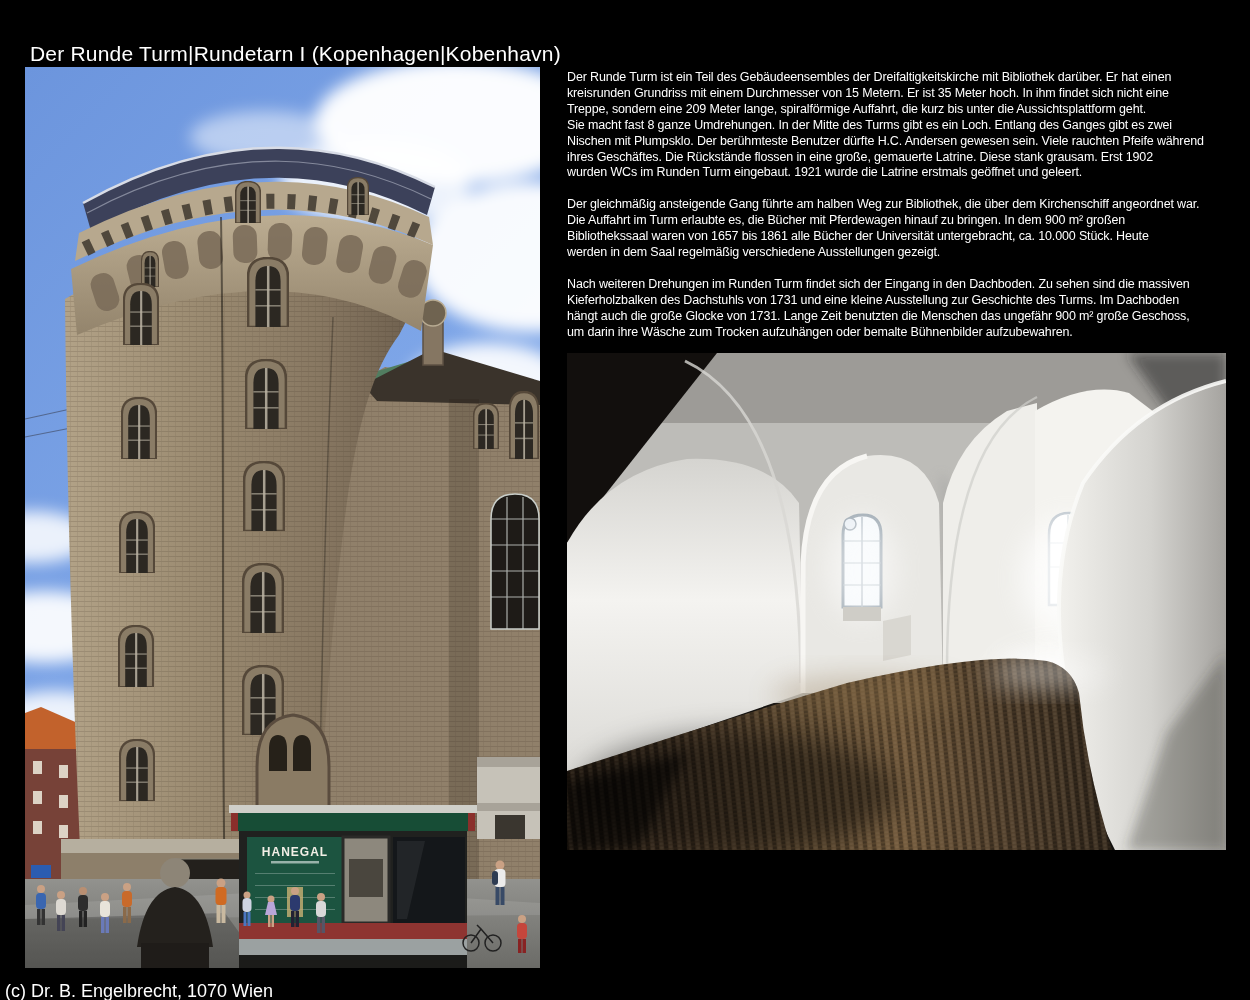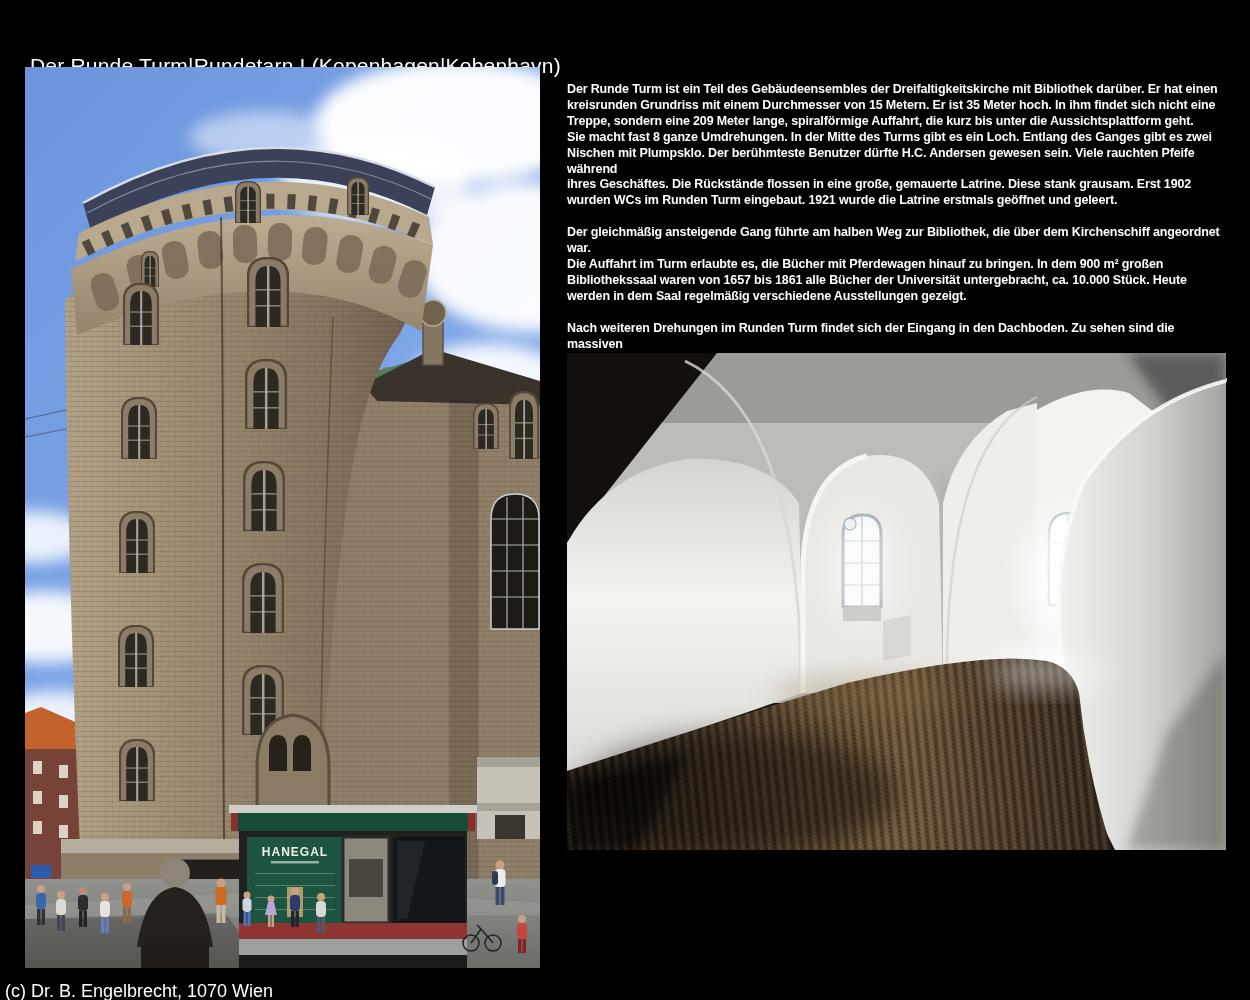--- a/index.html
+++ b/index.html
@@ -1,25 +1,25 @@
 <!DOCTYPE html>
 <html><head>
 <meta charset="utf-8">
 <style>
   html,body{margin:0;padding:0;background:#000;}
   body{width:1250px;height:1000px;position:relative;overflow:hidden;
        font-family:"Liberation Sans", sans-serif;color:#fff;}
-  .page-title{position:absolute;left:30px;top:40px;font-size:21px;font-weight:500;
+  .page-title{position:absolute;left:30px;top:28px;font-size:21px;font-weight:500;
               letter-spacing:.2px;white-space:nowrap;}
   .photo{position:absolute;display:block;margin:0;padding:0;line-height:0;}
   .photo-tower{left:25px;top:67px;width:515px;height:901px;}
   .photo-ramp{left:567px;top:353px;width:659px;height:497px;}
   .photo svg{display:block;width:100%;height:100%;}
   .article{position:absolute;left:567px;top:70px;width:662px;}
-  .article p{margin:12px 0 16px 0;font-size:12.5px;font-weight:700;line-height:15.9px;
+  .article p{margin:0 0 16px 0;font-size:12.5px;font-weight:400;line-height:15.9px;
              white-space:pre-line;letter-spacing:-0.15px;}
   .copyright{position:absolute;left:5px;top:981px;font-size:18px;font-weight:400;}
 </style>
 </head>
 <body>
 
 <div>
 
   <h1 class="page-title">Der Runde Turm|Rundetarn I (Kopenhagen|Kobenhavn)</h1>
 

